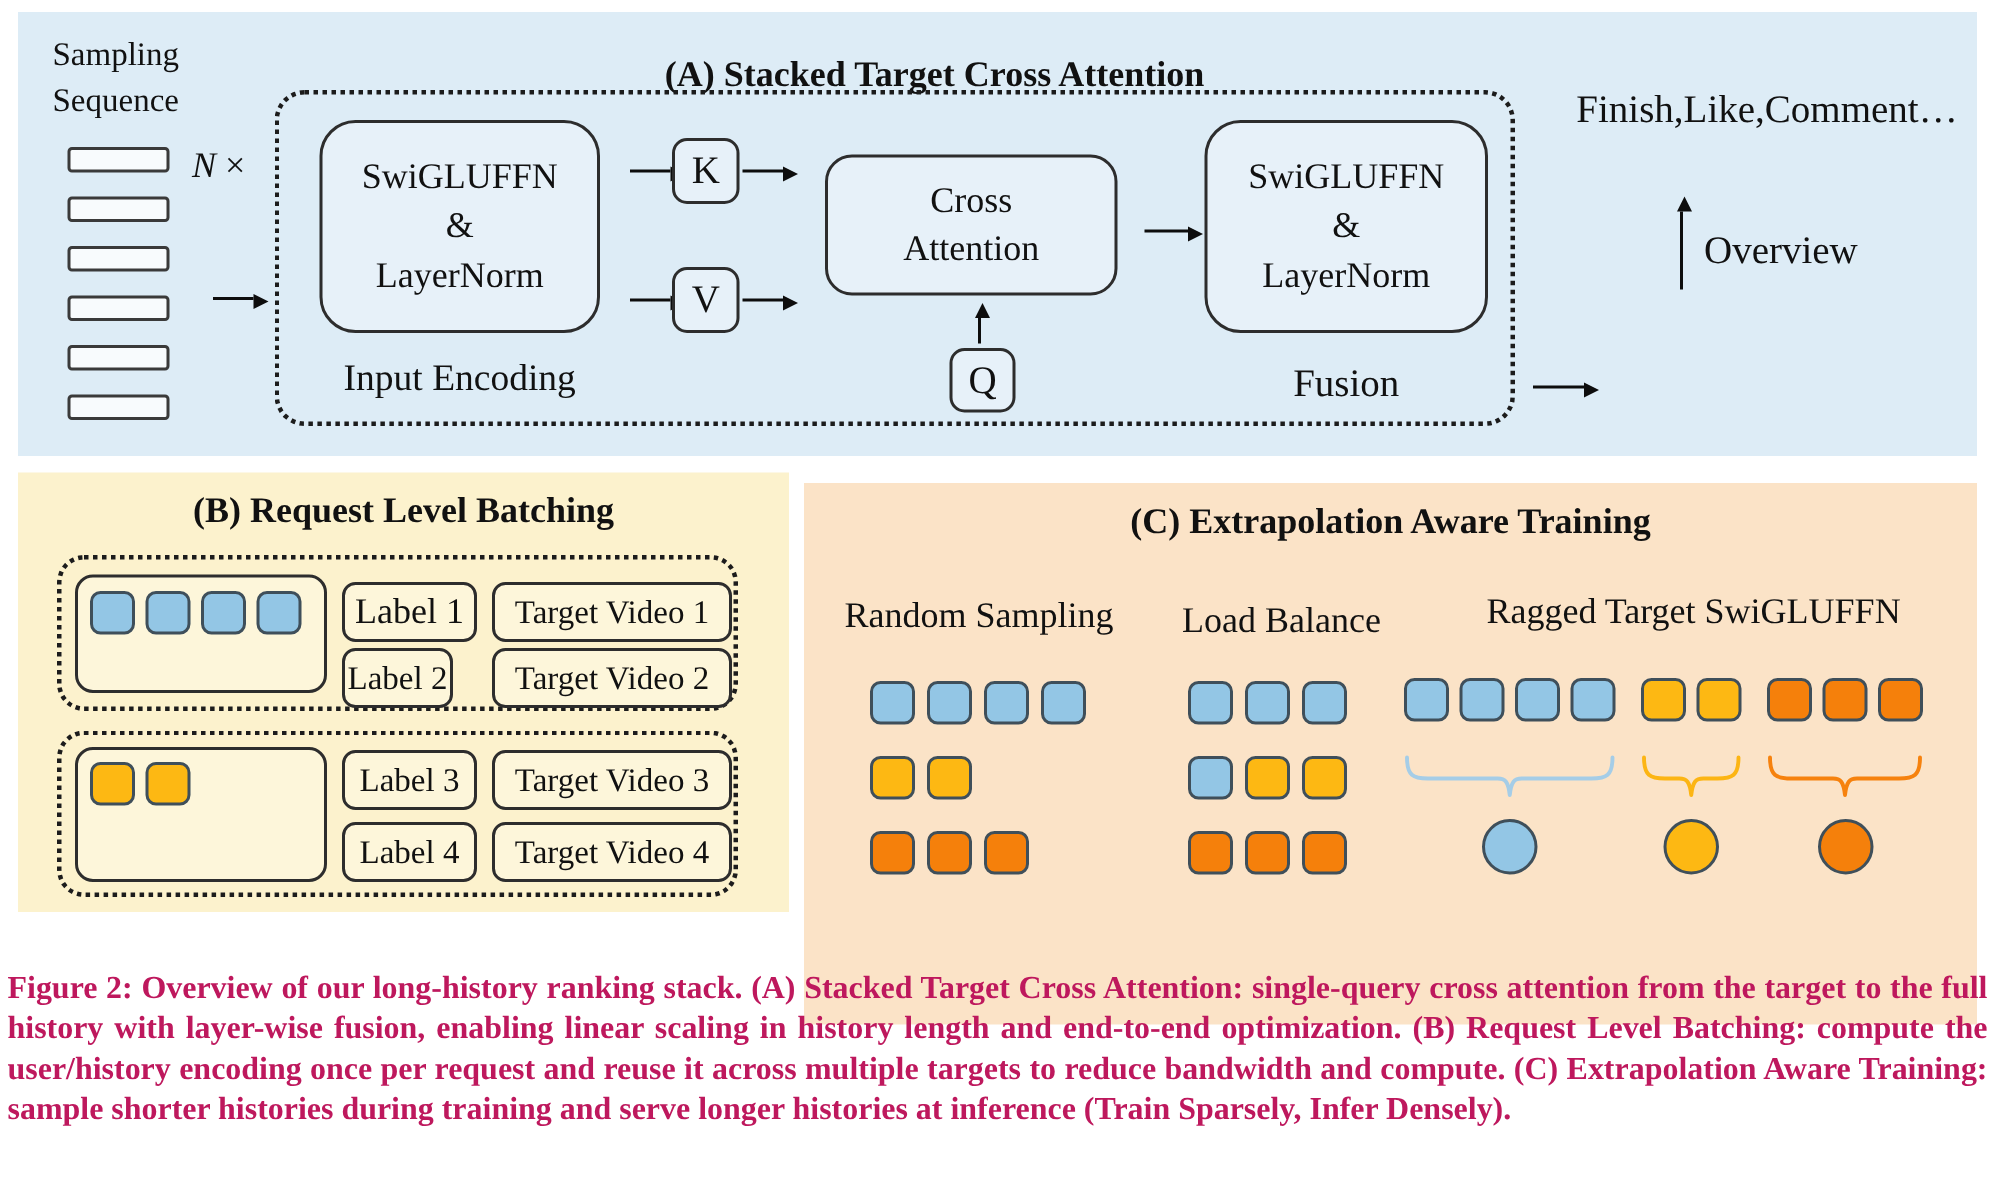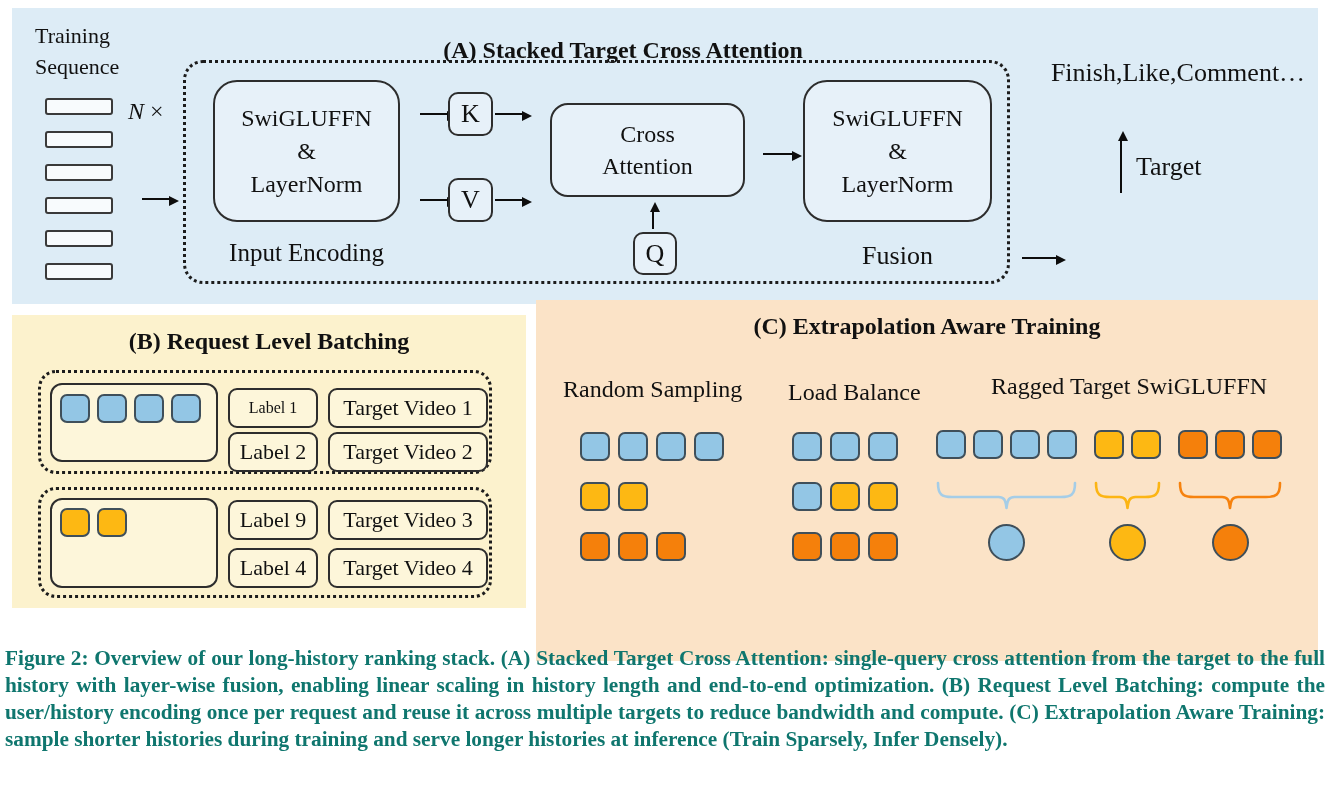--- a/index.html
+++ b/index.html
@@ -2,21 +2,21 @@
 <html><head>
 <meta charset="utf-8">
 <style>
   html,body{margin:0;padding:0;background:#fff;}
   .stage{position:relative;width:1330px;height:786px;background:#ffffff;
          font-family:"Liberation Serif","DejaVu Serif",serif;color:#111;overflow:hidden;}
   .abs{position:absolute;}
   .panel{position:absolute;box-sizing:border-box;}
   .panel-a{left:12px;top:8px;width:1306px;height:296px;background:#ddecf6;}
   .panel-b{left:12px;top:315px;width:514px;height:293px;background:#fcf2cd;}
-  .panel-c{left:536px;top:300px;width:782px;height:361px;background:#fbe3c7;}
+  .panel-c{left:536px;top:322px;width:782px;height:361px;background:#fbe3c7;}
   .ptitle{position:absolute;font-weight:bold;font-size:24px;text-align:center;white-space:nowrap;}
   .lbl{position:absolute;font-size:24px;white-space:nowrap;}
   .box{position:absolute;box-sizing:border-box;border:2px solid #2d2d2d;background:#e7f1f9;
        display:flex;flex-direction:column;align-items:center;justify-content:center;text-align:center;}
   .bbox{background:#fdf6da;}
   .dotted{position:absolute;box-sizing:border-box;border:3px dotted #1c1c1c;border-radius:20px;background:transparent;}
   .arr-r{position:absolute;height:0;border-top:2.6px solid #0d0d0d;}
   .arr-r::after{content:"";position:absolute;left:100%;top:-3.7px;width:0;height:0;
      border-left:10px solid #0d0d0d;border-top:5px solid transparent;border-bottom:5px solid transparent;}
   .arr-u{position:absolute;width:0;border-left:2.6px solid #0d0d0d;}
@@ -26,34 +26,34 @@
      border:2px solid #3a3a3a;border-radius:3px;background:#f8fbfd;}
   .sq{width:30px;height:29px;box-sizing:border-box;border:2.5px solid #3f4f5a;border-radius:7px;flex:0 0 auto;}
   .sq-row{display:flex;gap:8px;}
   .grid{position:absolute;display:flex;flex-direction:column;gap:21px;}
   .b-squares{position:absolute;display:flex;gap:7px;}
   .rag-row{position:absolute;display:flex;gap:17px;align-items:flex-start;}
   .rag-group{display:flex;gap:7px;}
   .rag-cell{display:flex;justify-content:center;}
   .circ{width:37px;height:37px;border-radius:50%;box-sizing:border-box;border:2.5px solid #3f4f5a;}
   .caption{position:absolute;left:5px;top:645px;width:1320px;font-size:21.3px;line-height:27px;
-     font-weight:bold;color:#0f766e;text-align:justify;}
+     font-weight:bold;color:#be185d;text-align:justify;}
   .small-box{border-radius:10px;font-size:26px;}
   .no-wrap{white-space:nowrap;}
 </style>
 </head>
 <body>
 
 <div class="stage">
 
   <div class="panel panel-a">
     <div class="ptitle" style="left:0;width:1222px;top:12px;margin-top:17px;">(A) Stacked Target Cross Attention</div>
 
     <div class="lbl" style="left:23px;top:12px;font-size:22px;line-height:31px;">
-      <div>Training</div>
+      <div>Sampling</div>
       <div>Sequence</div>
     </div>
 
     <div class="abs" style="left:0;top:0;">
         <div class="hist-rect" style="left: 33px; top: 90px;"></div>
         <div class="hist-rect" style="left: 33px; top: 123px;"></div>
         <div class="hist-rect" style="left: 33px; top: 156px;"></div>
         <div class="hist-rect" style="left: 33px; top: 189px;"></div>
         <div class="hist-rect" style="left: 33px; top: 222px;"></div>
         <div class="hist-rect" style="left: 33px; top: 255px;"></div>
@@ -98,46 +98,46 @@
       <div>&amp;</div>
       <div>LayerNorm</div>
     </div>
     <div class="lbl" style="left:791px;width:189px;top:233px;font-size:26px;text-align:center;">Fusion</div>
 
     <div class="arr-r" style="left:1010px;top:249px;width:34px;"></div>
 
 
     <div class="lbl" style="left:1030px;width:272px;top:50px;font-size:26px;text-align:center;">Finish,Like,Comment…</div>
     <div class="arr-u" style="left:1108px;top:133px;height:52px;"></div>
-    <div class="lbl" style="left:1124px;top:144px;font-size:26px;">Target</div>
+    <div class="lbl" style="left:1124px;top:144px;font-size:26px;">Overview</div>
   </div>
 
   <div class="panel panel-b">
     <div class="ptitle" style="left:0;width:514px;top:13px;">(B) Request Level Batching</div>
 
     <div class="dotted" style="left:26px;top:55px;width:454px;height:104px;border-radius:18px;"></div>
     <div class="box bbox" style="left:38px;top:68px;width:168px;height:79px;border-radius:12px;"></div>
     <div class="b-squares" style="left:48px;top:79px;">
         <div class="sq" style="background: rgb(147, 198, 229);"></div>
         <div class="sq" style="background: rgb(147, 198, 229);"></div>
         <div class="sq" style="background: rgb(147, 198, 229);"></div>
         <div class="sq" style="background: rgb(147, 198, 229);"></div>
       </div>
-    <div class="box bbox" style="left:216px;top:73px;width:90px;height:40px;border-radius:9px;font-size:16px;">Label 1</div>
-    <div class="box bbox" style="left:216px;top:117px;width:90px;height:40px;border-radius:9px;font-size:22px;">Label 2</div>
+    <div class="box bbox" style="left:216px;top:73px;width:90px;height:40px;border-radius:9px;font-size:24px;">Label 1</div>
+    <div class="box bbox" style="left:216px;top:117px;width:74px;height:40px;border-radius:9px;font-size:22px;">Label 2</div>
     <div class="box bbox no-wrap" style="left:316px;top:73px;width:160px;height:40px;border-radius:9px;font-size:22px;">Target Video 1</div>
     <div class="box bbox no-wrap" style="left:316px;top:117px;width:160px;height:40px;border-radius:9px;font-size:22px;">Target Video 2</div>
 
     <div class="dotted" style="left:26px;top:172px;width:454px;height:111px;border-radius:18px;"></div>
     <div class="box bbox" style="left:38px;top:183px;width:168px;height:90px;border-radius:12px;"></div>
     <div class="b-squares" style="left:48px;top:193px;">
         <div class="sq" style="background: rgb(253, 184, 19);"></div>
         <div class="sq" style="background: rgb(253, 184, 19);"></div>
       </div>
-    <div class="box bbox" style="left:216px;top:185px;width:90px;height:40px;border-radius:9px;font-size:22px;">Label 9</div>
+    <div class="box bbox" style="left:216px;top:185px;width:90px;height:40px;border-radius:9px;font-size:22px;">Label 3</div>
     <div class="box bbox" style="left:216px;top:233px;width:90px;height:40px;border-radius:9px;font-size:22px;">Label 4</div>
     <div class="box bbox no-wrap" style="left:316px;top:185px;width:160px;height:40px;border-radius:9px;font-size:22px;">Target Video 3</div>
     <div class="box bbox no-wrap" style="left:316px;top:233px;width:160px;height:40px;border-radius:9px;font-size:22px;">Target Video 4</div>
   </div>
 
   <div class="panel panel-c">
     <div class="ptitle" style="left:0;width:782px;top:13px;">(C) Extrapolation Aware Training</div>
 
     <div class="lbl" style="left:27px;top:76px;">Random Sampling</div>
     <div class="lbl" style="left:252px;top:79px;">Load Balance</div>

